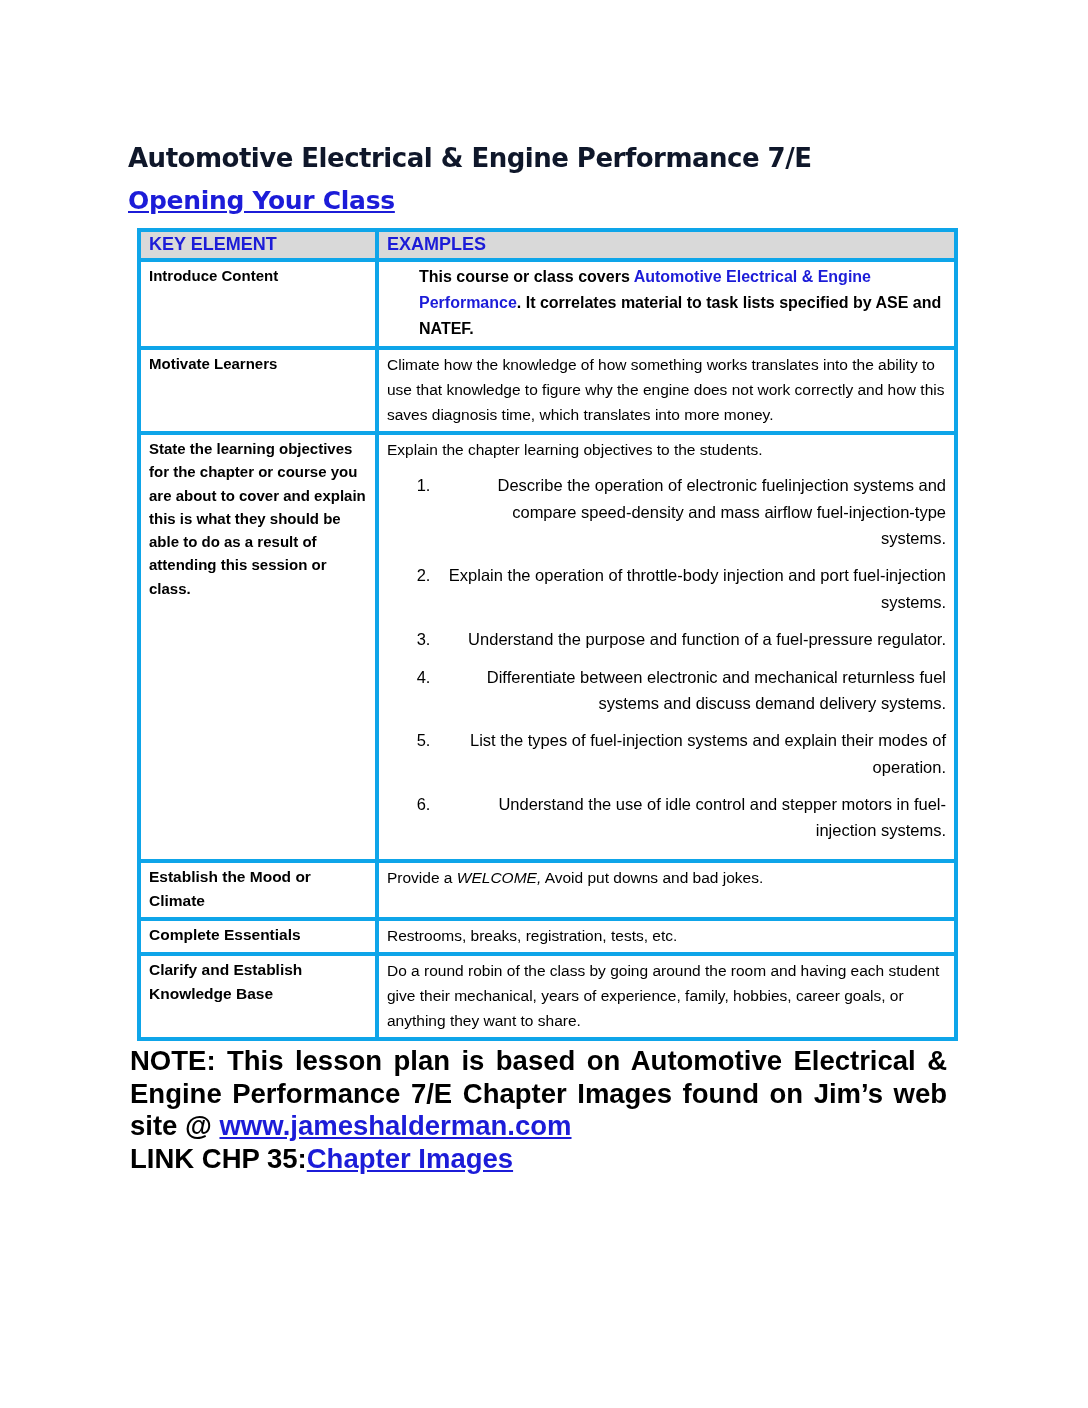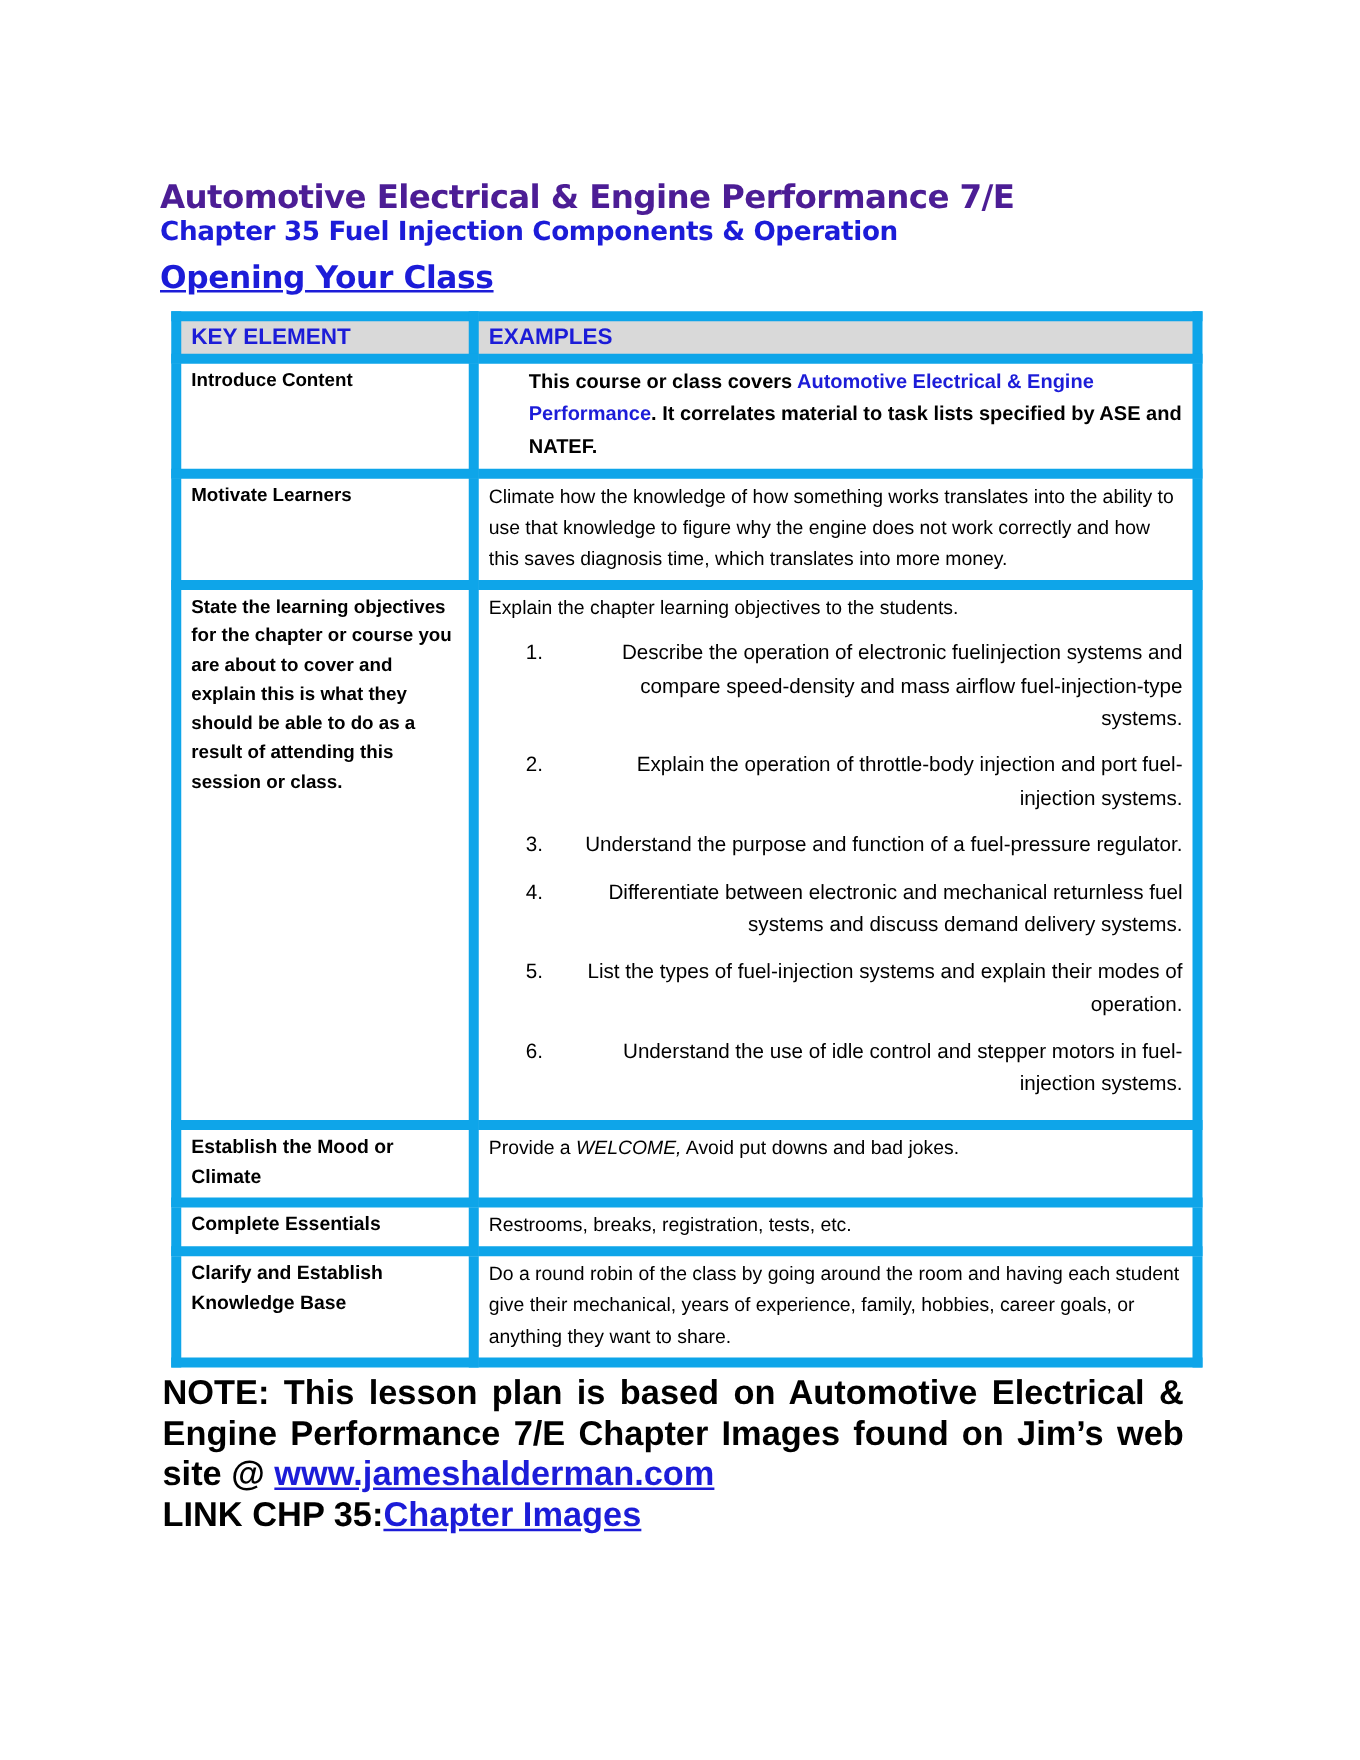--- a/index.html
+++ b/index.html
@@ -11,22 +11,23 @@
     color: #000000;
     position: relative;
   }
   .page {
     padding: 143px 135px 0 128px;
   }
   .doc-title {
     font-family: "DejaVu Sans", sans-serif;
     font-weight: bold;
     font-size: 26px;
-    color: #4c1d95;
+    color: #0f172a;
     letter-spacing: -0.5px;
+    margin-bottom: 13px;
     white-space: nowrap;
   }
   .chapter-heading {
     font-family: "DejaVu Sans", sans-serif;
     font-weight: bold;
     font-size: 21px;
     color: #1c1cd8;
     letter-spacing: -0.3px;
     margin-bottom: 10px;
     white-space: nowrap;
@@ -42,21 +43,21 @@
     white-space: nowrap;
   }
   table.lesson-table {
     border-collapse: collapse;
     width: 817px;
     margin-left: 9px;
     table-layout: fixed;
   }
   table.lesson-table th,
   table.lesson-table td {
-    border: 8px solid #0ea5e9;
+    border: 4px solid #0ea5e9;
     vertical-align: top;
     padding: 2px 8px 4px 8px;
   }
   col.key-col   { width: 238px; }
   col.ex-col    { width: 579px; }
   tr.header-row th {
     background: #d9d9d9;
     text-align: left;
     font-family: "Liberation Sans", sans-serif;
     font-weight: bold;
@@ -106,21 +107,20 @@
   }
   .link-line { text-align: left; }
 </style>
 </head>
 <body>
 
 <div class="page">
 
   <div class="doc-title">Automotive Electrical &amp; Engine Performance 7/E</div>
 
-  <div class="chapter-heading">Chapter 35 Fuel Injection Components &amp; Operation</div>
 
   <div class="section-heading">Opening Your Class</div>
 
   <table class="lesson-table">
     <colgroup>
       <col class="key-col">
       <col class="ex-col">
     </colgroup>
     <tbody>
       <tr class="header-row">

